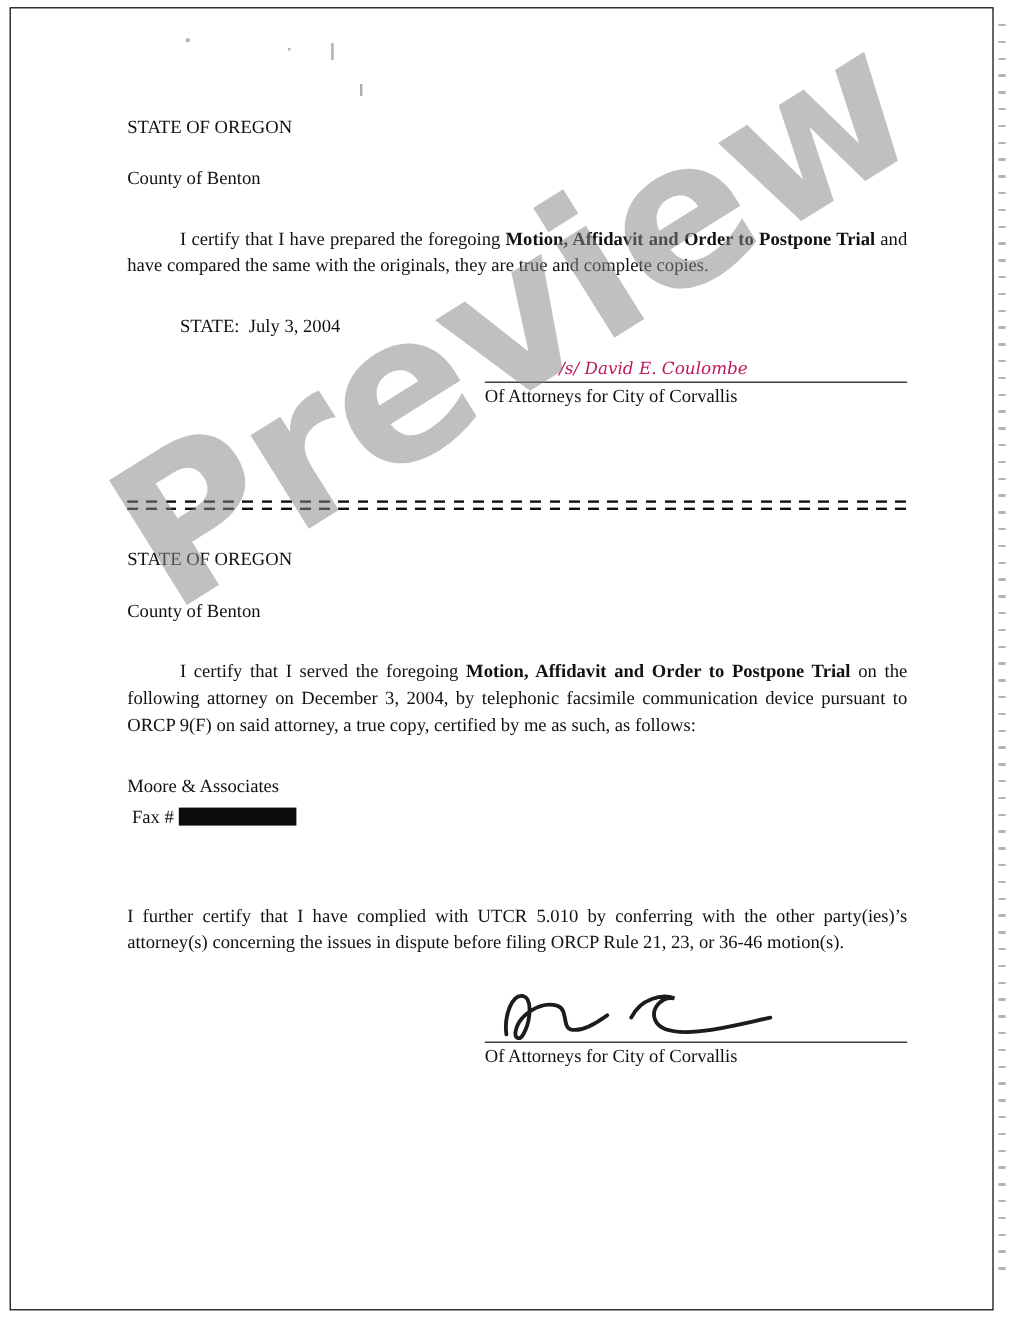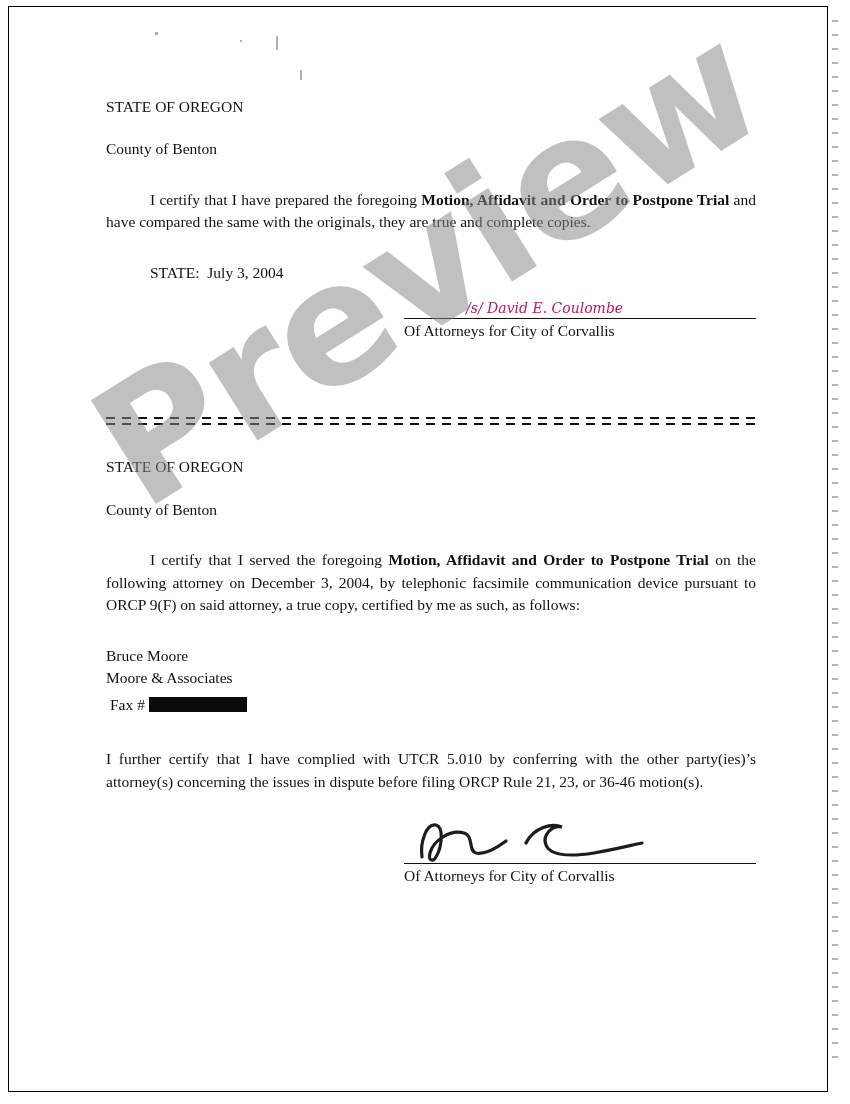--- a/index.html
+++ b/index.html
@@ -206,26 +206,25 @@
     <div class="gap-md"></div>
 
     <p class="ln">STATE OF OREGON</p>
     <div class="gap-sm"></div>
     <p class="ln">County of Benton</p>
     <div class="gap-md"></div>
 
     <p class="para"><span>I certify that I served the foregoing </span><b>Motion, Affidavit and Order to Postpone Trial</b><span> on the following attorney on December 3, 2004, by telephonic facsimile communication device pursuant to ORCP 9(F) on said attorney, a true copy, certified by me as such, as follows:</span></p>
 
     <div class="gap-md"></div>
-    <p class="addr-line">Bruce Moore</p>
     <p class="addr-line">Moore &amp; Associates</p>
     <p class="fax-line"><span>Fax #</span><span class="redaction"></span></p>
 
     <div class="gap-md"></div>
-    <p class="para nojust" style="text-indent:0; text-align:justify;">I further certify that I have complied with UTCR 5.010 by conferring with the other party(ies)’s attorney(s) concerning the issues in dispute before filing ORCP Rule 21, 23, or 36-46 motion(s).</p>
+    <p class="para nojust" style="text-indent:0; text-align:justify;margin-top:27px;">I further certify that I have complied with UTCR 5.010 by conferring with the other party(ies)’s attorney(s) concerning the issues in dispute before filing ORCP Rule 21, 23, or 36-46 motion(s).</p>
 
     <div class="sig2">
       <svg width="250" height="56" viewBox="0 0 250 56" aria-hidden="true">
         <path d="M16 44 C14 30, 20 10, 30 12 C38 14, 36 34, 30 44 C27 49, 22 48, 24 40 C27 28, 44 16, 58 20 C68 23, 62 38, 70 40 C80 42, 92 34, 100 28" fill="none" stroke="#1c1c1c" stroke-width="3.2" stroke-linecap="round"></path>
         <path d="M120 30 C128 14, 146 10, 156 14 C146 12, 136 22, 140 32 C144 42, 162 44, 188 40 C206 37, 222 33, 236 30" fill="none" stroke="#1c1c1c" stroke-width="3.2" stroke-linecap="round"></path>
       </svg>
       <div class="sig2line"></div>
       <div class="sig2caption">Of Attorneys for City of Corvallis</div>
     </div>
 

